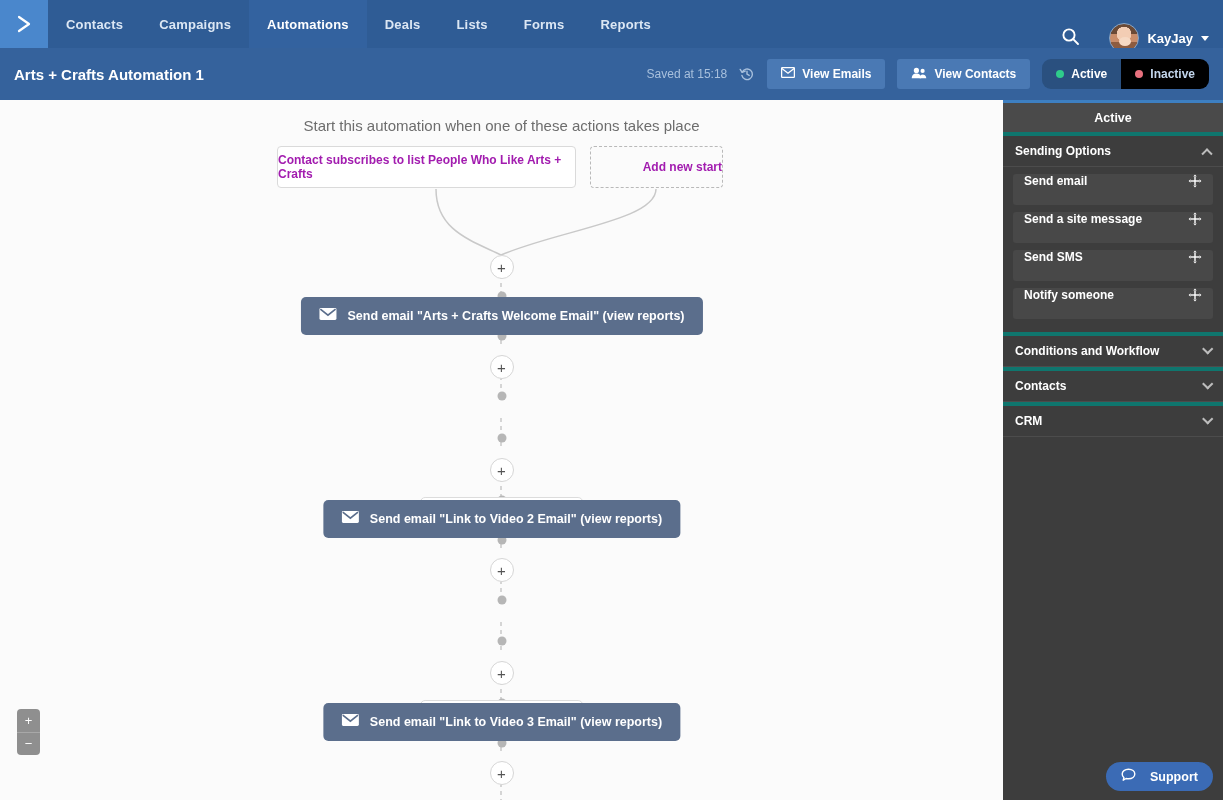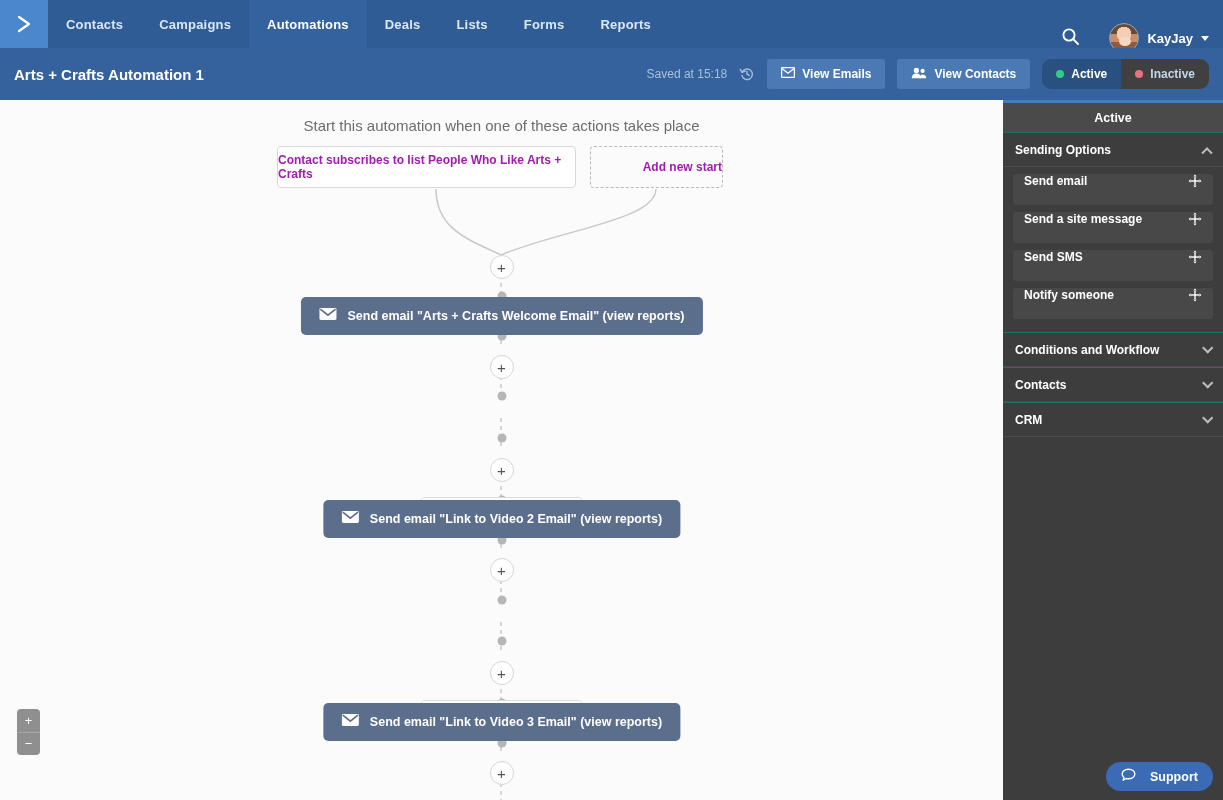--- a/index.html
+++ b/index.html
@@ -65,21 +65,21 @@
     padding: 0 14px; border-radius: 3px; background: #4a79b4;
     color: #ffffff; font-size: 12px; font-weight: bold; cursor: pointer;
     border: none; white-space: nowrap;
   }
   .toggle-group { display: flex; height: 30px; border-radius: 9px; overflow: hidden; }
   .toggle-btn {
     display: flex; align-items: center; gap: 7px; padding: 0 14px;
     font-size: 12px; font-weight: bold; cursor: pointer; white-space: nowrap;
   }
   .toggle-btn.on { background: #2a507f; color: #ffffff; }
-  .toggle-btn.off { background: #404040; color: #c3d6ec; }
+  .toggle-btn.off { background: #000000; color: #c3d6ec; }
   .dot { width: 8px; height: 8px; border-radius: 50%; }
   .dot.green { background: #2fcc8b; }
   .dot.red { background: #e8717e; }
 
   
   .canvas {
     position: absolute; top: 100px; left: 0; width: 1003px; height: 788px;
     background: #fbfbfb; overflow: hidden;
   }
   .start-caption {
@@ -153,21 +153,21 @@
   }
   .search-field input {
     background: transparent; border: none; outline: none;
     color: #bdbdbd; font-size: 11.5px; font-family: "Liberation Sans", sans-serif;
     width: 100%;
   }
   .search-field input::placeholder { color: #8f8f8f; }
   .section-head {
     height: 35px; display: flex; align-items: center; justify-content: space-between;
     padding: 0 12px; color: #ffffff; font-size: 12px; font-weight: bold;
-    border-top: 1px solid #0f766e; border-bottom: 1px solid #4c4c4c; cursor: pointer;
+    border-top: 4px solid #0f766e; border-bottom: 1px solid #4c4c4c; cursor: pointer;
   }
   .chev { width: 8px; height: 8px; border-right: 2px solid #bdbdbd; border-bottom: 2px solid #bdbdbd; }
   .chev.up { transform: rotate(-135deg) translate(-2px,-2px); }
   .chev.down { transform: rotate(45deg) translate(-1px,-2px); }
   .action-list { padding: 7px 10px 6px; }
   .action-item {
     height: 31px; background: #484848; border-radius: 3px; margin-bottom: 7px;
     display: flex; justify-content: space-between;
     padding: 0 11px; color: #ffffff; font-size: 12px; font-weight: bold;
     cursor: move;

